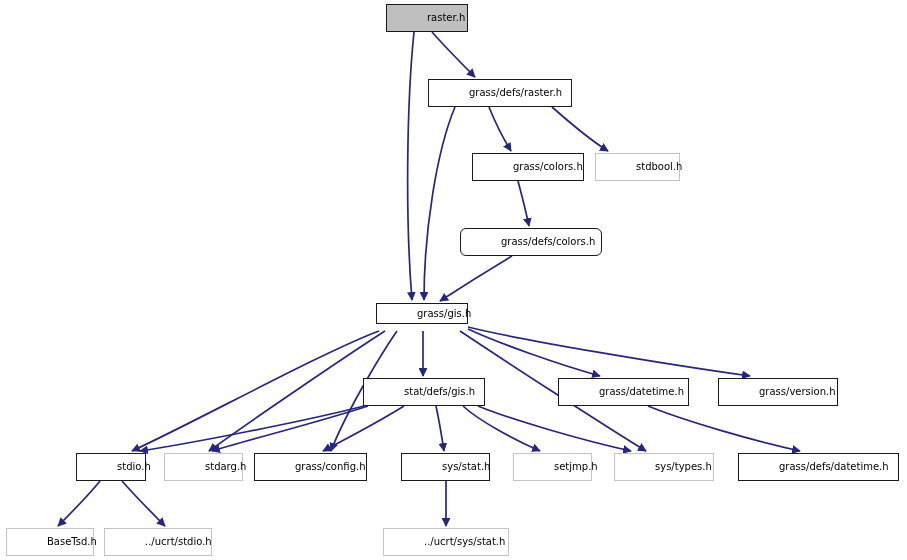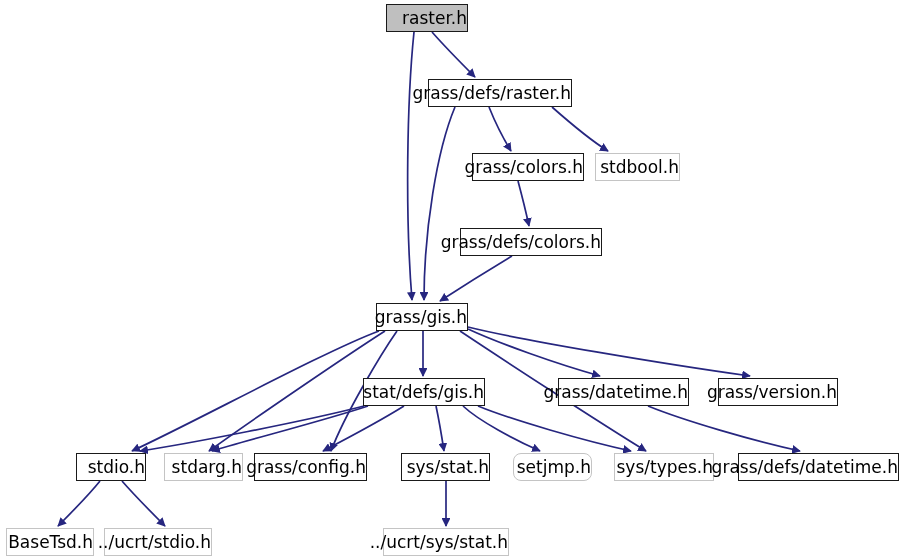--- a/index.html
+++ b/index.html
@@ -25,28 +25,29 @@
     top: 0;
     width: 907px;
     height: 560px;
     pointer-events: none;
   }
   .node {
     position: absolute;
     box-sizing: border-box;
     display: flex;
     align-items: center;
-    justify-content: flex-end;
+    justify-content: flex-start;
     white-space: nowrap;
-    font-size: 17px;
+    font-size: 10px;
     line-height: 1;
     color: #000000;
     background: #ffffff;
     border: 1px solid #c4c4c4;
     cursor: pointer;
+    padding-left: 40px;
   }
   .node.solid {
     border: 1.6px solid #1a1a1a;
   }
   .node.root {
     border: 1.6px solid #1a1a1a;
     background: #bfbfbf;
   }
   .node-label {
     pointer-events: none;
@@ -95,24 +96,24 @@
       </div>
       <div class="node solid" style="left: 428px; top: 79px; width: 144px; height: 28px;">
         <span class="node-label">grass/defs/raster.h</span>
       </div>
       <div class="node solid" style="left: 472px; top: 153px; width: 112px; height: 28px;">
         <span class="node-label">grass/colors.h</span>
       </div>
       <div class="node light" style="left: 595px; top: 153px; width: 85px; height: 28px;">
         <span class="node-label">stdbool.h</span>
       </div>
-      <div class="node solid" style="left: 460px; top: 228px; width: 142px; height: 28px;">
+      <div class="node solid" style="left: 460px; top: 228px; width: 142px; height: 28px; border-radius: 6px;">
         <span class="node-label">grass/defs/colors.h</span>
       </div>
-      <div class="node solid" style="left: 376px; top: 303px; width: 92px; height: 28px;">
+      <div class="node solid" style="left: 376px; top: 303px; width: 92px; height: 21px;">
         <span class="node-label">grass/gis.h</span>
       </div>
       <div class="node solid" style="left: 363px; top: 378px; width: 122px; height: 28px;">
         <span class="node-label">stat/defs/gis.h</span>
       </div>
       <div class="node solid" style="left: 558px; top: 378px; width: 131px; height: 28px;">
         <span class="node-label">grass/datetime.h</span>
       </div>
       <div class="node solid" style="left: 718px; top: 378px; width: 120px; height: 28px;">
         <span class="node-label">grass/version.h</span>
@@ -122,21 +123,21 @@
       </div>
       <div class="node light" style="left: 164px; top: 453px; width: 79px; height: 28px;">
         <span class="node-label">stdarg.h</span>
       </div>
       <div class="node solid" style="left: 254px; top: 453px; width: 113px; height: 28px;">
         <span class="node-label">grass/config.h</span>
       </div>
       <div class="node solid" style="left: 401px; top: 453px; width: 89px; height: 28px;">
         <span class="node-label">sys/stat.h</span>
       </div>
-      <div class="node light" style="left: 513px; top: 453px; width: 79px; height: 28px; border-radius: 8px;">
+      <div class="node light" style="left: 513px; top: 453px; width: 79px; height: 28px;">
         <span class="node-label">setjmp.h</span>
       </div>
       <div class="node light" style="left: 614px; top: 453px; width: 100px; height: 28px;">
         <span class="node-label">sys/types.h</span>
       </div>
       <div class="node solid" style="left: 738px; top: 453px; width: 161px; height: 28px;">
         <span class="node-label">grass/defs/datetime.h</span>
       </div>
       <div class="node light" style="left: 6px; top: 528px; width: 88px; height: 28px;">
         <span class="node-label">BaseTsd.h</span>

